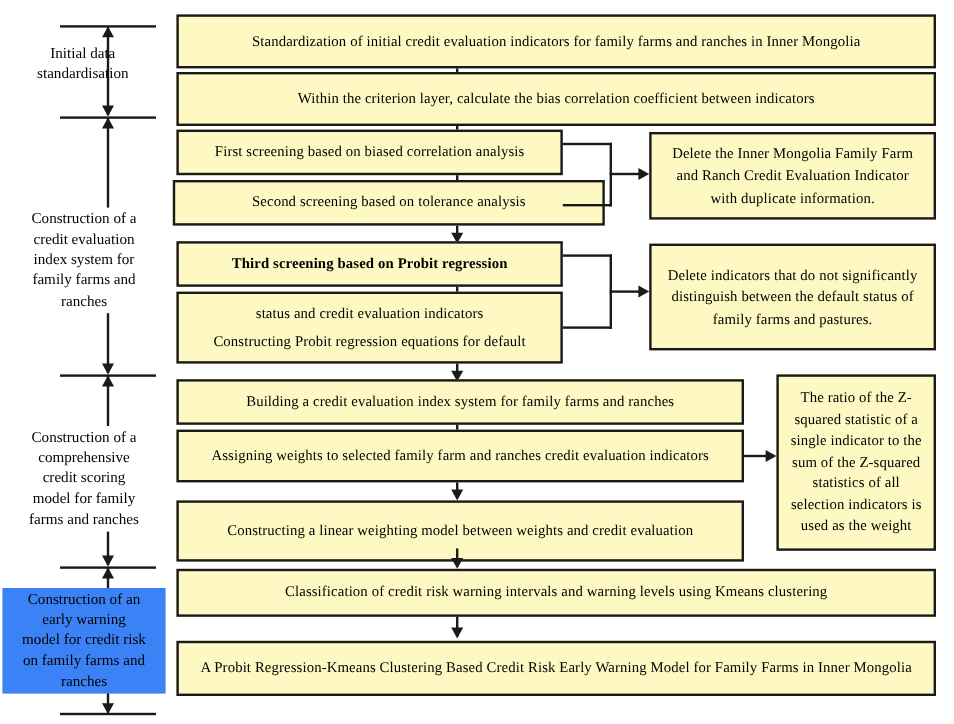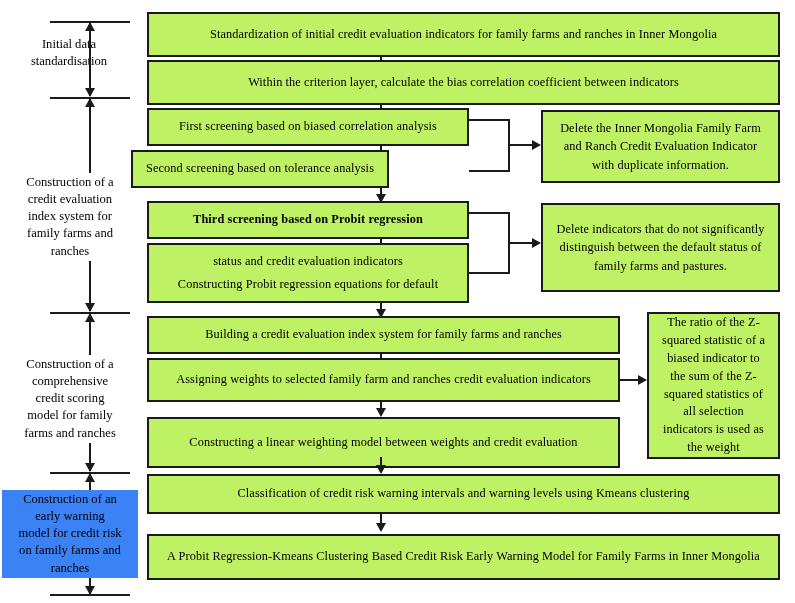--- a/index.html
+++ b/index.html
@@ -18,21 +18,21 @@
     height: 603px;
     background: #ffffff;
     overflow: hidden;
   }
 
   
   .box {
     position: absolute;
     box-sizing: border-box;
     border: 2px solid #1a1a1a;
-    background: #bef264;
+    background: #fef9c3;
     display: flex;
     align-items: center;
     justify-content: center;
     text-align: center;
     font-size: 12.3px;
     line-height: 1.55;
     padding: 2px 8px;
     letter-spacing: 0.1px;
   }
   .box .txt {
@@ -158,21 +158,21 @@
   <div class="vline" style="left:380px; top:105px; height:8px;"></div>
   <div class="arrow-down" style="left:376px; top:110px;"></div>
 
   <div class="box" style="left:147px; top:108px; width:322px; height:38px;">
     <span class="txt">First screening based on biased correlation analysis</span>
   </div>
 
   <div class="vline" style="left:380px; top:146px; height:9px;"></div>
   <div class="arrow-down" style="left:376px; top:151px;"></div>
 
-  <div class="box" style="left:131px; top:150px; width:258px; height:38px;justify-content:center;">
+  <div class="box" style="left:144px; top:150px; width:360px; height:38px;justify-content:center;">
     <span class="txt">Second screening based on tolerance analysis</span>
   </div>
 
   <div class="vline" style="left:380px; top:188px; height:11px;"></div>
   <div class="arrow-down" style="left:376px; top:194px;"></div>
 
   <div class="box" style="left:147px; top:201px; width:322px; height:38px;font-weight:bold;">
     <span class="txt">Third screening based on Probit regression</span>
   </div>
 
@@ -236,16 +236,16 @@
   <div class="arrow-right" style="left:532px; top:238px;"></div>
 
   <div class="box side-box" style="left:541px; top:203px; width:239px; height:89px;">
     <span class="txt">Delete indicators that do not significantly distinguish between the default status of family farms and pastures.</span>
   </div>
 
   <div class="hline" style="left:620px; top:379px; width:22px;"></div>
   <div class="arrow-right" style="left:638px; top:375px;"></div>
 
   <div class="box side-box" style="left:647px; top:312px; width:133px; height:147px; line-height:1.45;">
-    <span class="txt">The ratio of the Z-squared statistic of a biased indicator to the sum of the Z-squared statistics of all selection indicators is used as the weight</span>
+    <span class="txt">The ratio of the Z-squared statistic of a single indicator to the sum of the Z-squared statistics of all selection indicators is used as the weight</span>
   </div>
 
 </div>
 
 </body></html>

